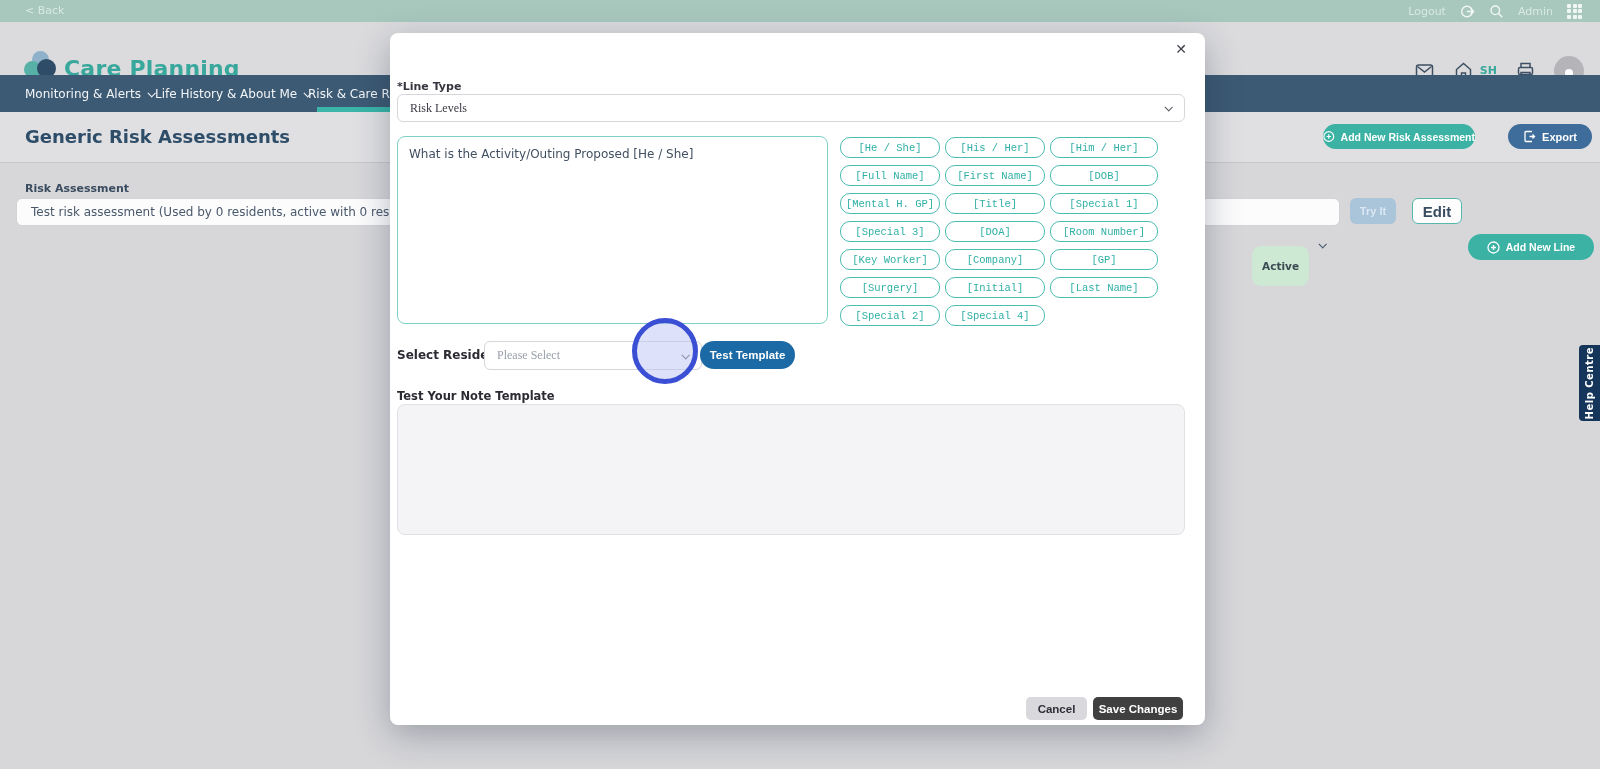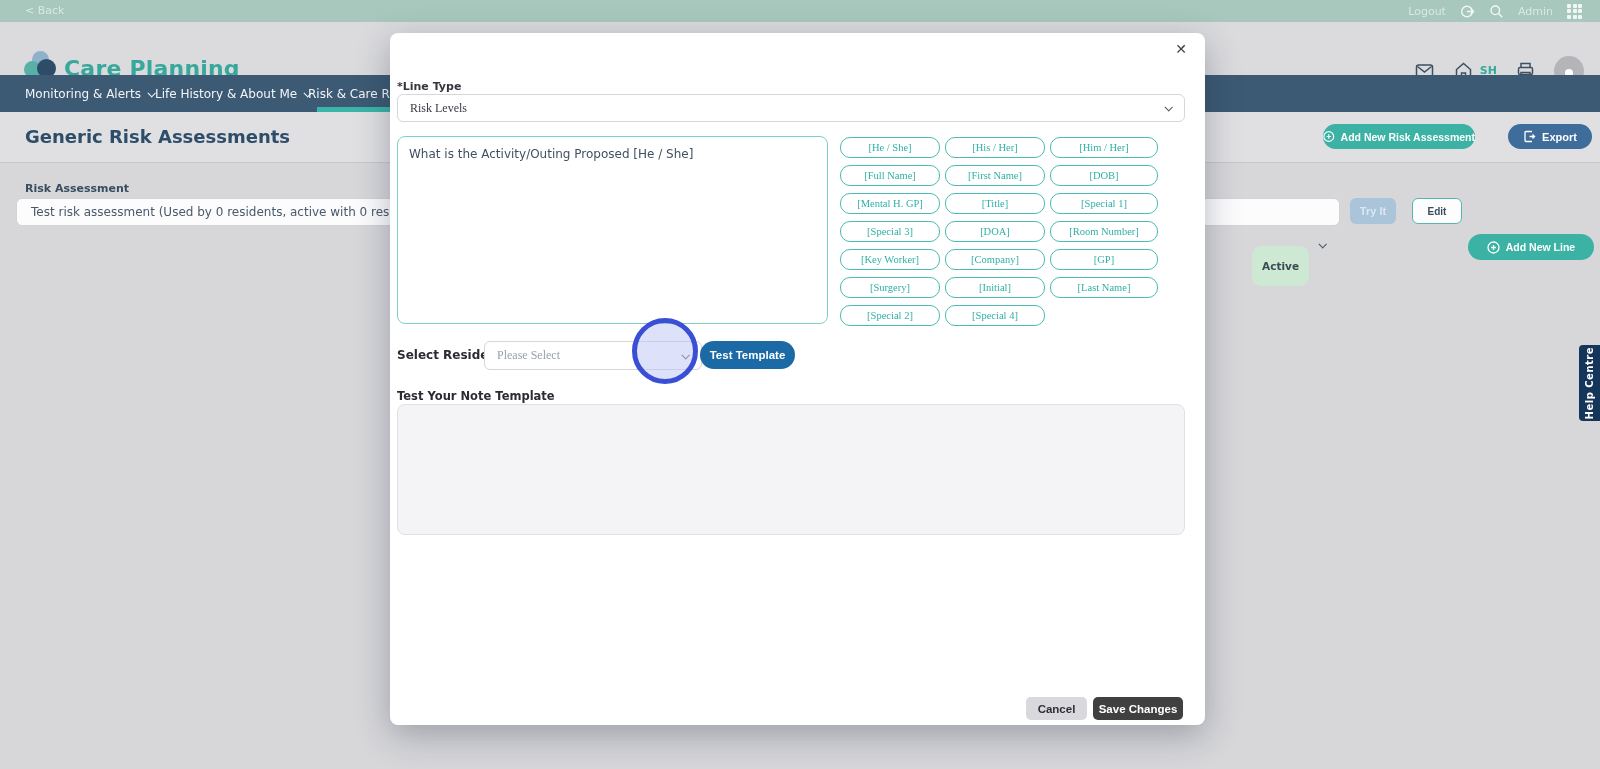--- a/index.html
+++ b/index.html
@@ -49,21 +49,21 @@
   .ra-box { position:absolute; left:16px; top:198px; width:1324px; height:28px; background:#fcfcfd;
     border:1px solid #d2d2d7; border-radius:6px; }
   .ra-name { position:absolute; left:14px; top:6px; font-size:12px; color:#49596c; white-space:nowrap; }
   .status-wrap { position:absolute; right:14px; top:5px; display:flex; align-items:center; gap:10px; cursor:pointer; }
   .status-pill { background:#cde8d3; color:#394a52; font-size:10.5px; font-weight:bold;
     border-radius:9px; padding:14px 10px;margin-top:42px; }
   .status-wrap .chev { color:#44566b; }
   .btn-tryit { position:absolute; left:1350px; top:198px; width:46px; height:26px; border-radius:6px;
     background:#aac4d9; color:#dbe8f3; font-size:11px; }
   .btn-edit { position:absolute; left:1412px; top:198px; width:50px; height:26px; border-radius:6px;
-    background:#fdfdfe; border:1px solid #57b7ae; color:#3a4c60; font-size:10px; }
+    background:#fdfdfe; border:1px solid #57b7ae; color:#3a4c60; font-size:15px; }
   .btn-addline { position:absolute; left:1468px; top:198px; width:126px; height:26px; border-radius:13px; font-size:10.5px;margin-top:36px; }
 
   
   .help-tab { position:absolute; right:0; top:345px; width:21px; height:76px; background:#16355a;
     border-radius:4px 0 0 4px; color:#fff; font-size:10px; font-weight:bold;
     display:flex; align-items:center; justify-content:center; cursor:pointer; }
   .help-tab span { writing-mode:vertical-rl; transform:rotate(180deg); letter-spacing:.5px; }
 
   
   .modal { position:absolute; left:390px; top:33px; width:815px; height:692px; background:#fff;
@@ -75,21 +75,21 @@
     display:flex; align-items:center;font-family:Liberation Serif, serif; }
   .select-box .chev { position:absolute; right:13px; color:#5a5a64; }
   .lt-select { position:absolute; left:7px; top:61px; width:788px; height:28px; }
   .lt-select .val { padding-left:12px; font-size:12px; color:#3b3b45; }
   .tpl-ta { position:absolute; left:7px; top:103px; width:431px; height:188px; border:1px solid #7ed0c7;
     border-radius:8px; padding:9px 11px; font-size:12px; color:#415061; resize:none;
     font-family:"DejaVu Sans","Liberation Sans",sans-serif; line-height:1.45; outline:none; }
   .chips { position:absolute; left:450px; top:104px; display:grid;
     grid-template-columns:100px 100px 108px; column-gap:5px; row-gap:7px; }
   .chip { height:21px; background:#fff; border:1px solid #4abcb1; border-radius:10px; color:#2fb0a5;
-    font-size:10.5px; font-family:Liberation Serif, serif; cursor:pointer; display:flex; align-items:center; justify-content:center;
+    font-size:10.5px; font-family:Liberation Mono, monospace; cursor:pointer; display:flex; align-items:center; justify-content:center;
     white-space:nowrap; padding:0 3px; }
   .sr-label { position:absolute; left:7px; top:315px; font-size:12px; font-weight:bold; color:#2b2b33; }
   .sr-select { position:absolute; left:94px; top:308px; width:218px; height:29px; }
   .sr-select .val { padding-left:12px; font-size:12px; color:#99a0ab; }
   .hl-circle { position:absolute; left:242px; top:285px; width:66px; height:66px; border-radius:50%;
     border:5px solid #3b4fd5; background:rgba(187,195,244,.50); z-index:5; pointer-events:none; }
   .btn-testtpl { position:absolute; left:310px; top:308px; width:95px; height:28px; border-radius:15px;
     background:#1b6aa5; color:#fff; font-size:11.5px; }
   .tn-label { position:absolute; left:7px; top:356px; font-size:11.5px; font-weight:bold; color:#2b2b33; }
   .tn-ta { position:absolute; left:7px; top:371px; width:788px; height:131px; background:#f4f4f6;

